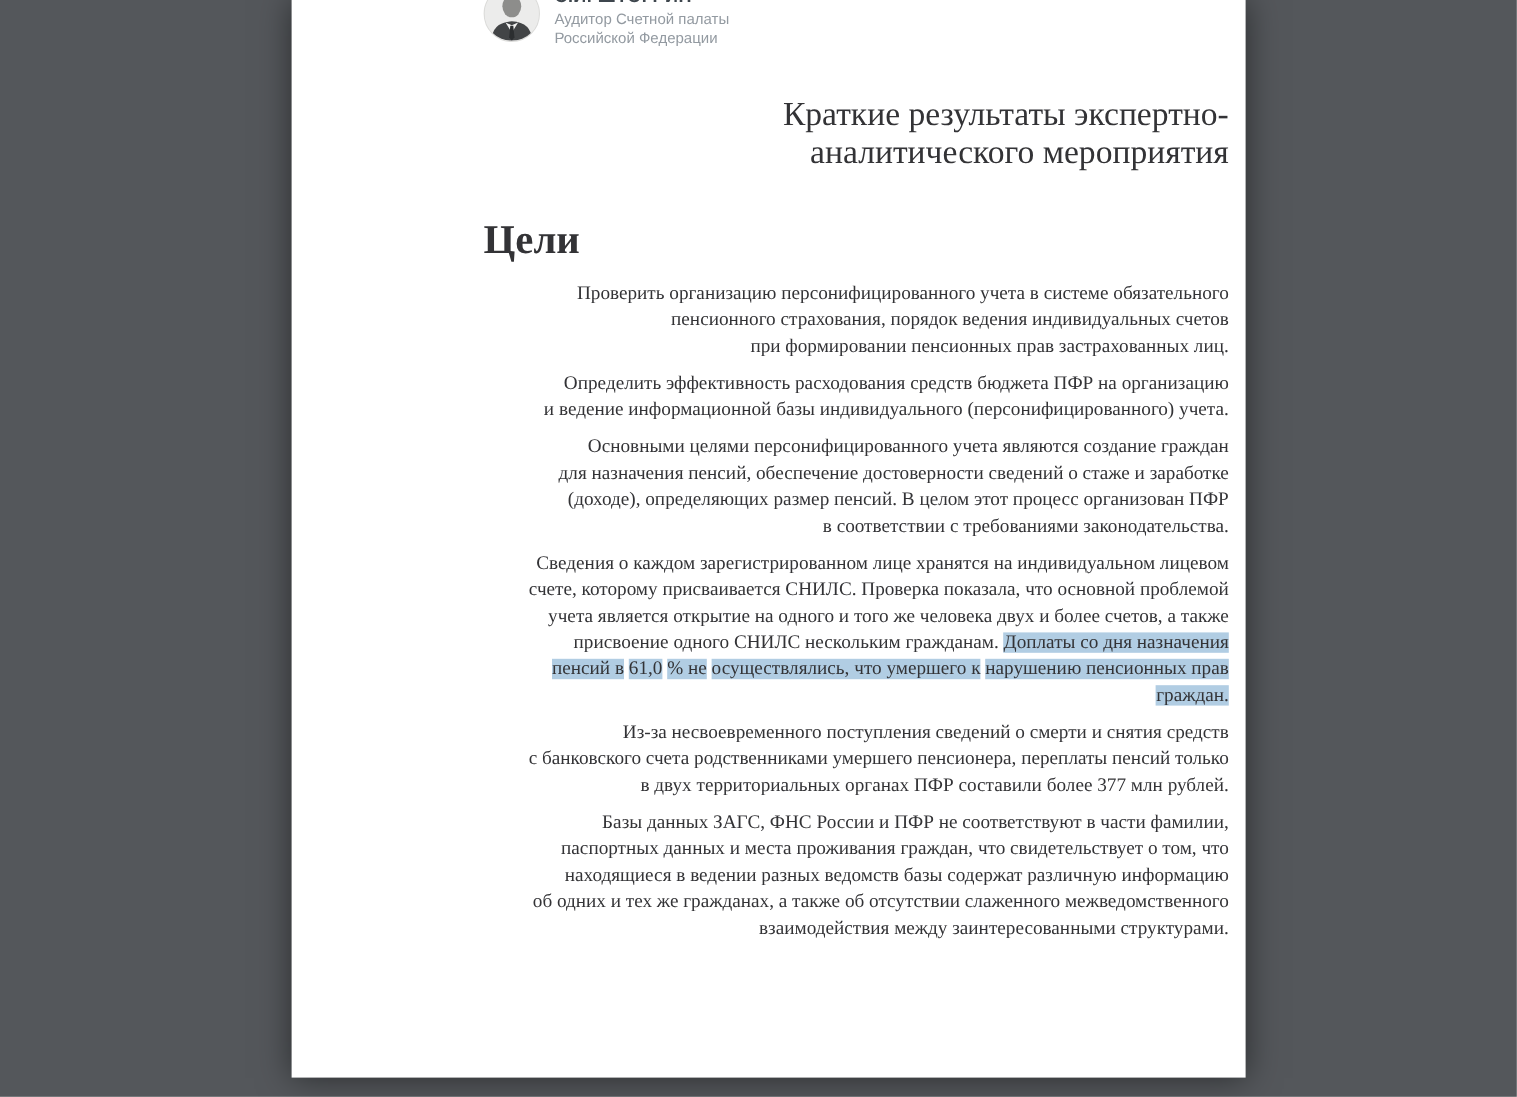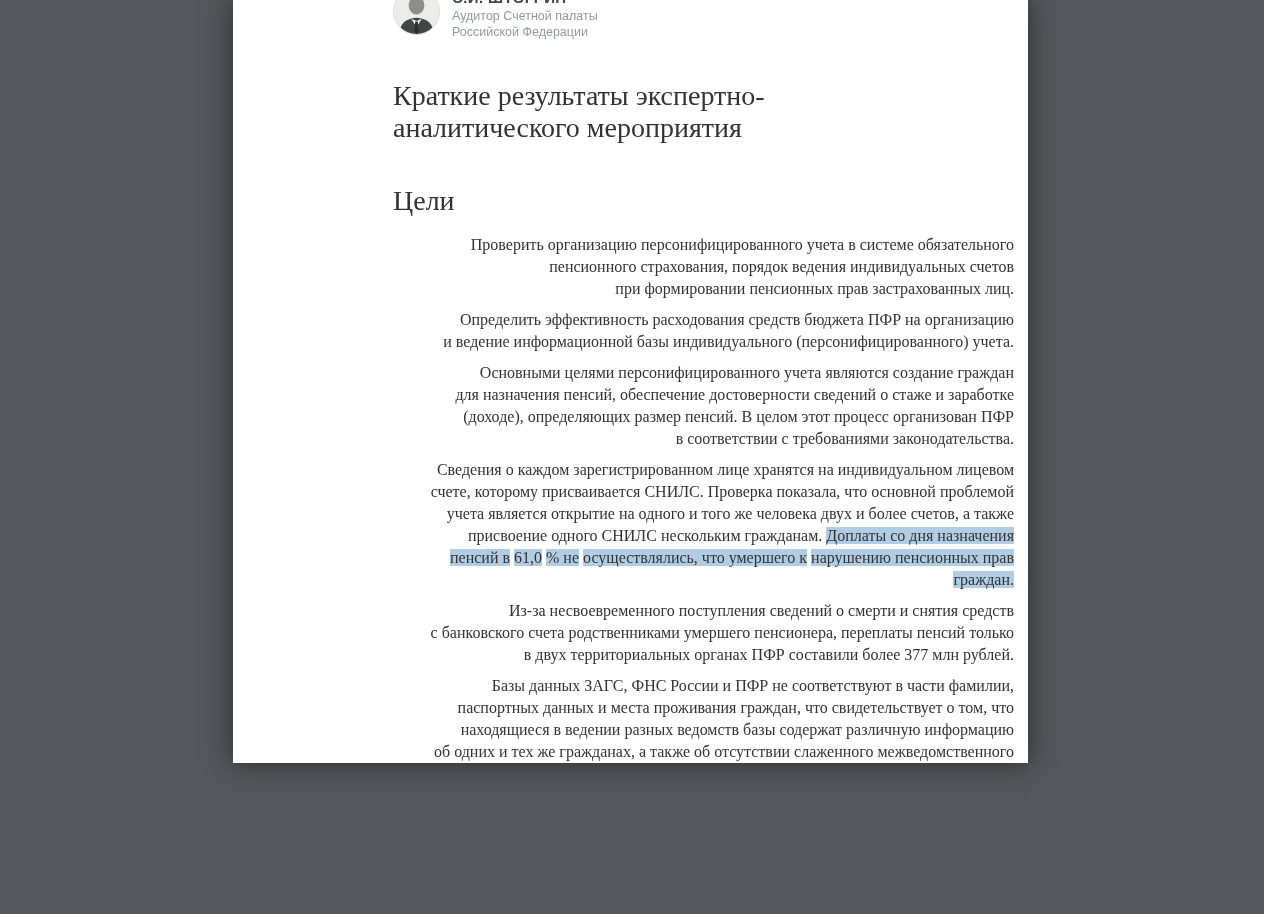--- a/index.html
+++ b/index.html
@@ -12,21 +12,21 @@
   }
   *{box-sizing:border-box;}
   html,body{margin:0;padding:0;}
   body{
     width:1264px;height:914px;overflow:hidden;position:relative;
     background:var(--backdrop);
     font-family:"Liberation Serif","DejaVu Serif",serif;
     color:var(--text);
   }
   .paper{
-    position:absolute;left:233px;top:0;width:795px;height:763px;
+    position:absolute;left:243px;top:0;width:795px;height:898px;
     background:var(--paper);
     box-shadow:0 0 26px rgba(0,0,0,0.5);
     overflow:hidden;
   }
   .content{padding:0 14px 0 160px;}
   
   .byline{display:flex;align-items:flex-start;margin-top:-12px;}
   .avatar{
     width:47px;height:47px;border-radius:50%;overflow:hidden;flex:0 0 47px;
     background:#ededec;border:1px solid #dcdcda;
@@ -37,24 +37,24 @@
     font-size:15px;font-weight:bold;color:var(--name);
     letter-spacing:0.4px;line-height:19px;
   }
   .byline-role{
     font-size:12.5px;color:var(--muted);line-height:15.5px;
     white-space:pre-line;margin-top:2px;
   }
   
   .title{
     font-size:28px;font-weight:400;color:var(--text);
-    line-height:32px;margin:40px 0 0;white-space:pre-line;
+    line-height:32px;margin:40px 0 0;white-space:pre-line;text-align:right;
   }
   h2{
-    font-size:28px;font-weight:400;color:var(--text);
+    font-size:34px;font-weight:700;color:var(--text);
     line-height:30px;margin:42px 0 18px;
   }
   p{
     font-size:16px;line-height:22px;margin:0 0 9px;
     white-space:pre-wrap;max-width:625px;text-align:right;
   }
   .hl{background:var(--sel);}
 </style>
 </head>
 <body>

